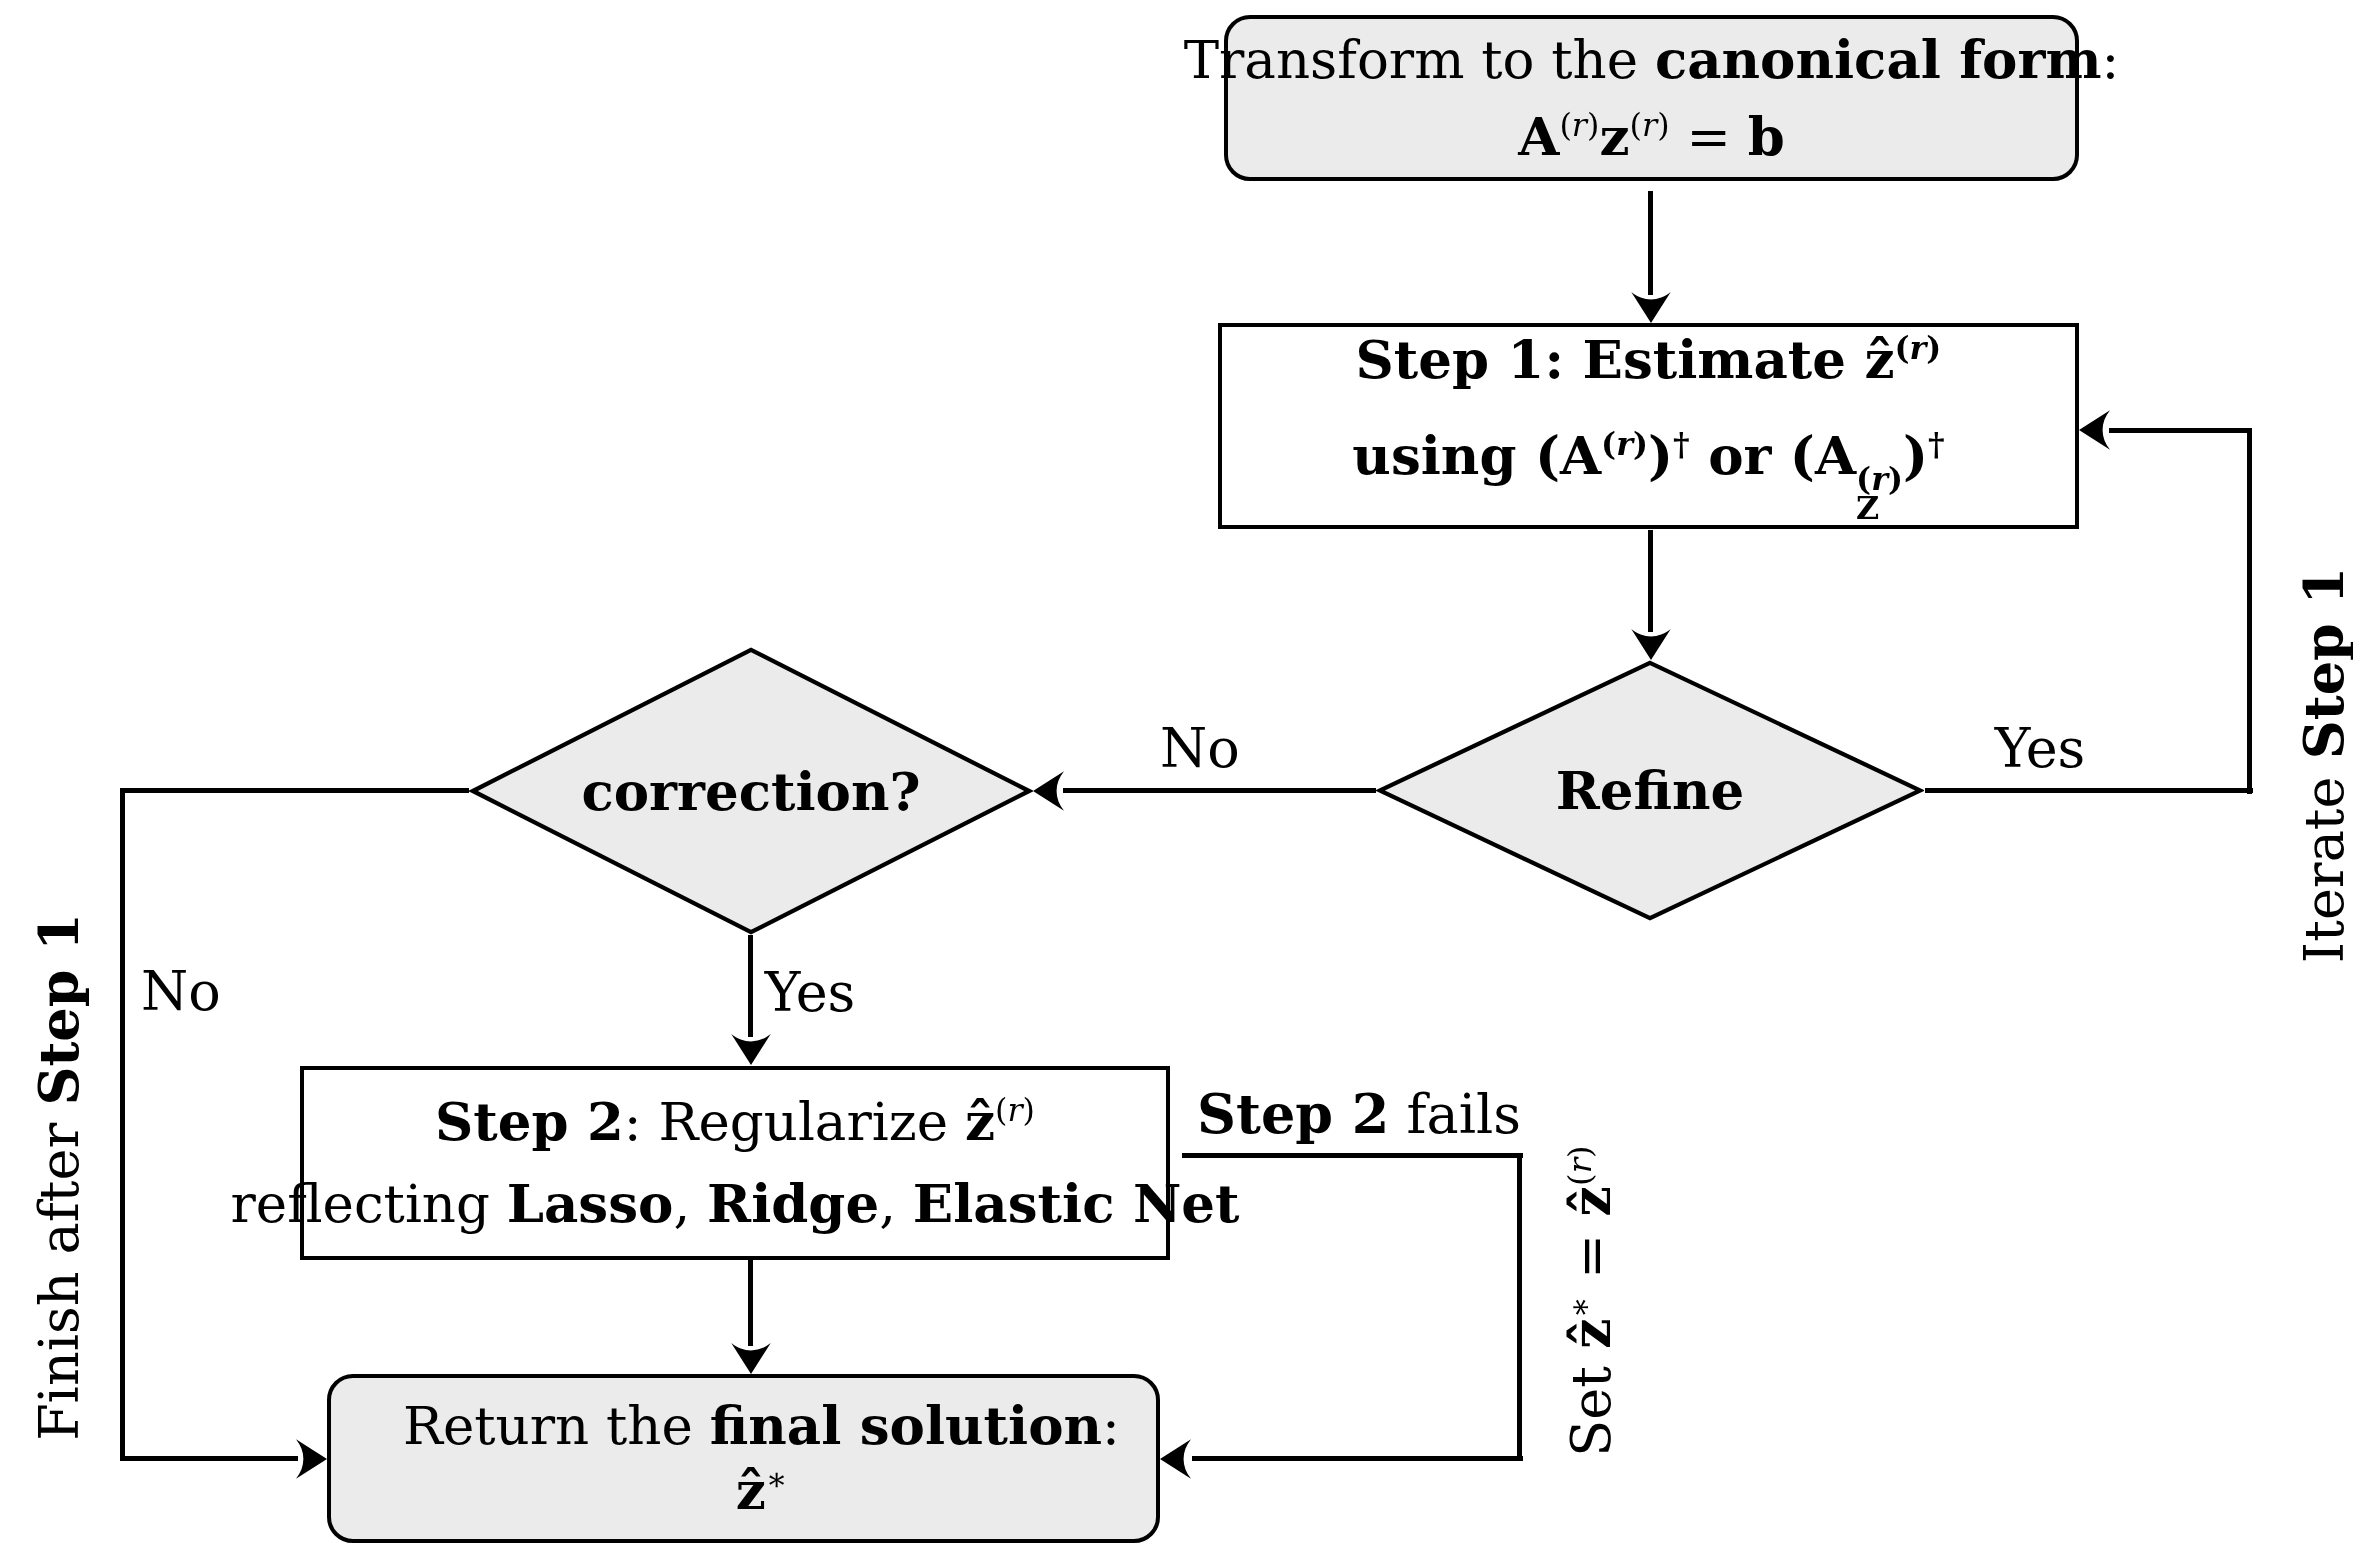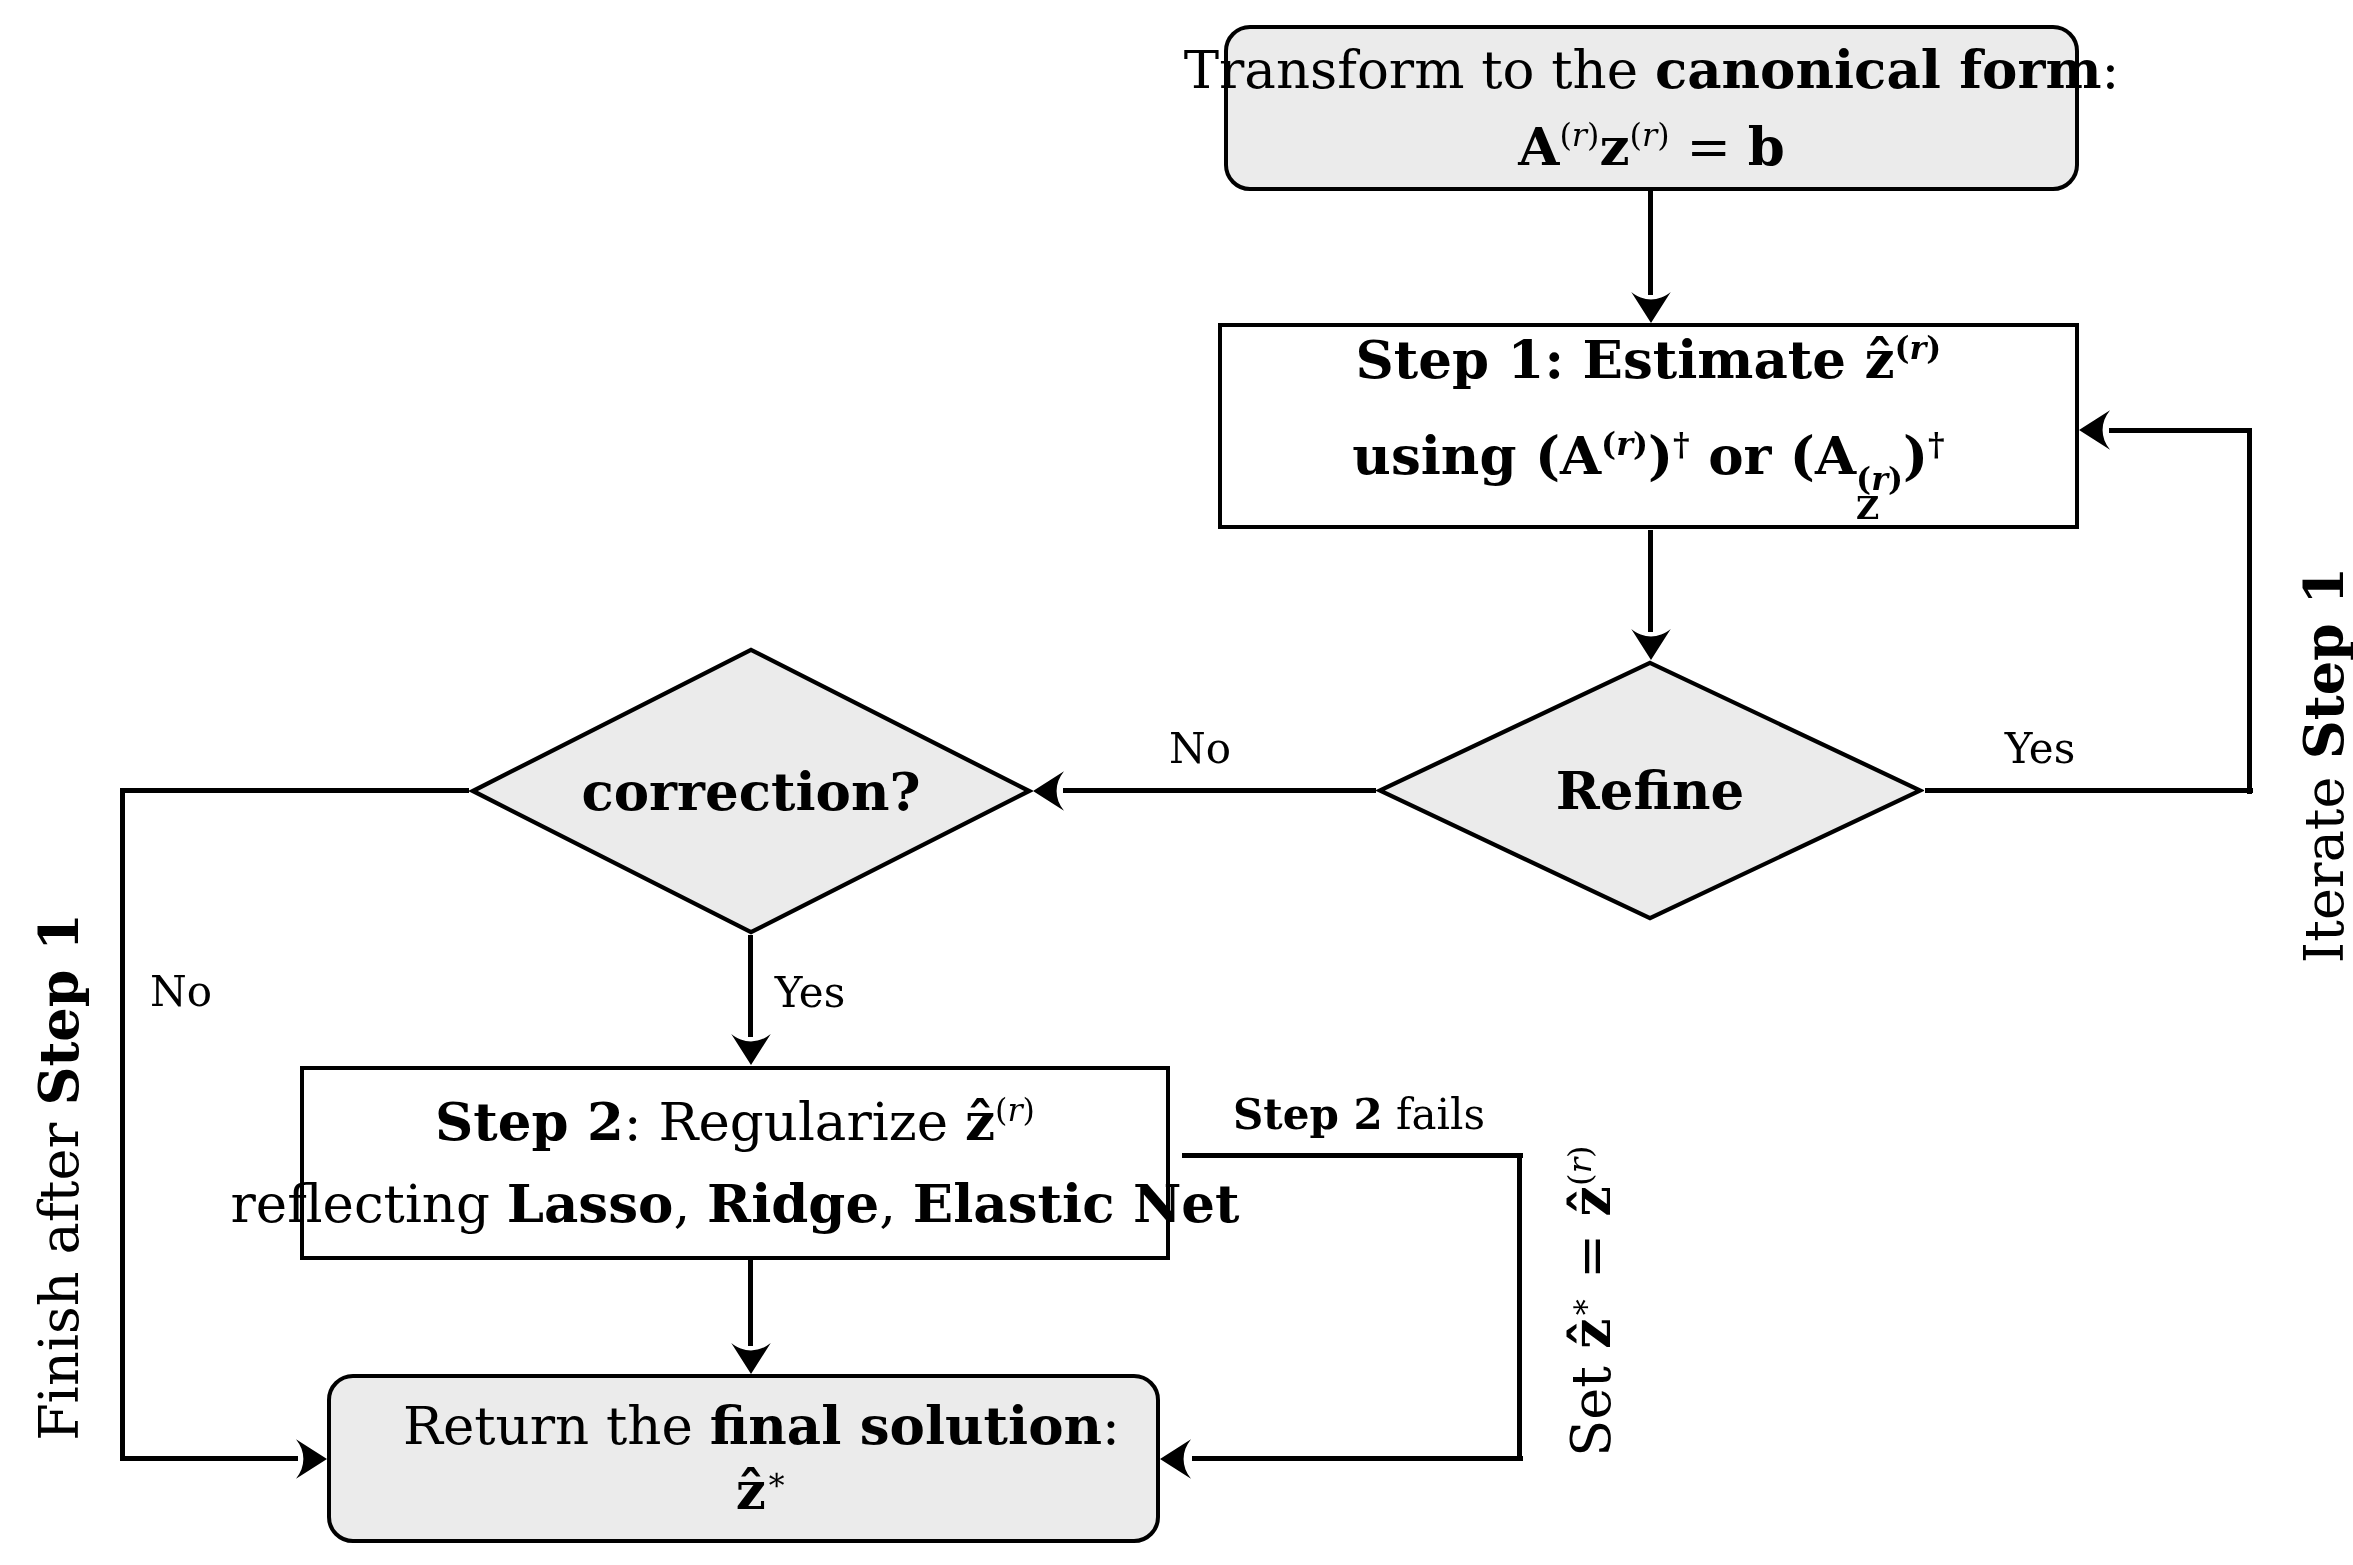--- a/index.html
+++ b/index.html
@@ -12,35 +12,35 @@
   .rect{background:#ffffff;}
   .g-top{gap:13px;}
   .g-step1{gap:33px;font-weight:bold;}
   .g-step2{gap:18.6px;}
   .g-final{gap:1.4px;}
   .line{position:absolute;background:#000;}
   .ah{position:absolute;}
   .dsvg{position:absolute;}
   .dtext{position:absolute;display:flex;flex-direction:column;align-items:center;justify-content:center;
          text-align:center;font-weight:bold;font-size:53px;line-height:1.15;}
-  .lbl{position:absolute;font-size:42px;white-space:nowrap;transform:translate(-50%,-50%);}
+  .lbl{position:absolute;font-size:54px;white-space:nowrap;transform:translate(-50%,-50%);}
   .rot{position:absolute;font-size:54px;white-space:nowrap;transform:translate(-50%,-50%) rotate(-90deg);}
   sup{font-size:0.6em;vertical-align:0.6em;line-height:0;}
   i{font-style:italic;}
   .ss{display:inline-flex;flex-direction:column;align-items:flex-start;font-size:0.6em;line-height:1;
       vertical-align:-0.5em;}
   .ss span{display:block;}
   .ss .sb{margin-top:-0.08em;}
 </style>
 </head>
 <body>
 
 <div id="canvas">
 
-  <div class="node rounded g-top" style="left:1224px;top:25px;width:855px;height:166px;">
+  <div class="node rounded g-top" style="left:1224px;top:15px;width:855px;height:166px;">
     <div>Transform to the <b>canonical form</b>:</div>
     <div><b>A</b><sup>(<i>r</i>)</sup><b>z</b><sup>(<i>r</i>)</sup> = <b>b</b></div>
   </div>
 
   <div class="node rect g-step1" style="left:1218px;top:323px;width:861px;height:206px;">
     <div><b>Step 1</b>: Estimate <b>ẑ</b><sup>(<i>r</i>)</sup></div>
     <div>using (<b>A</b><sup>(<i>r</i>)</sup>)<sup>†</sup> or (<b>A</b><span class="ss">
           <span>(<i>r</i>)</span>
           <span class="sb"><b>Z</b></span>
         </span>)<sup>†</sup></div>

